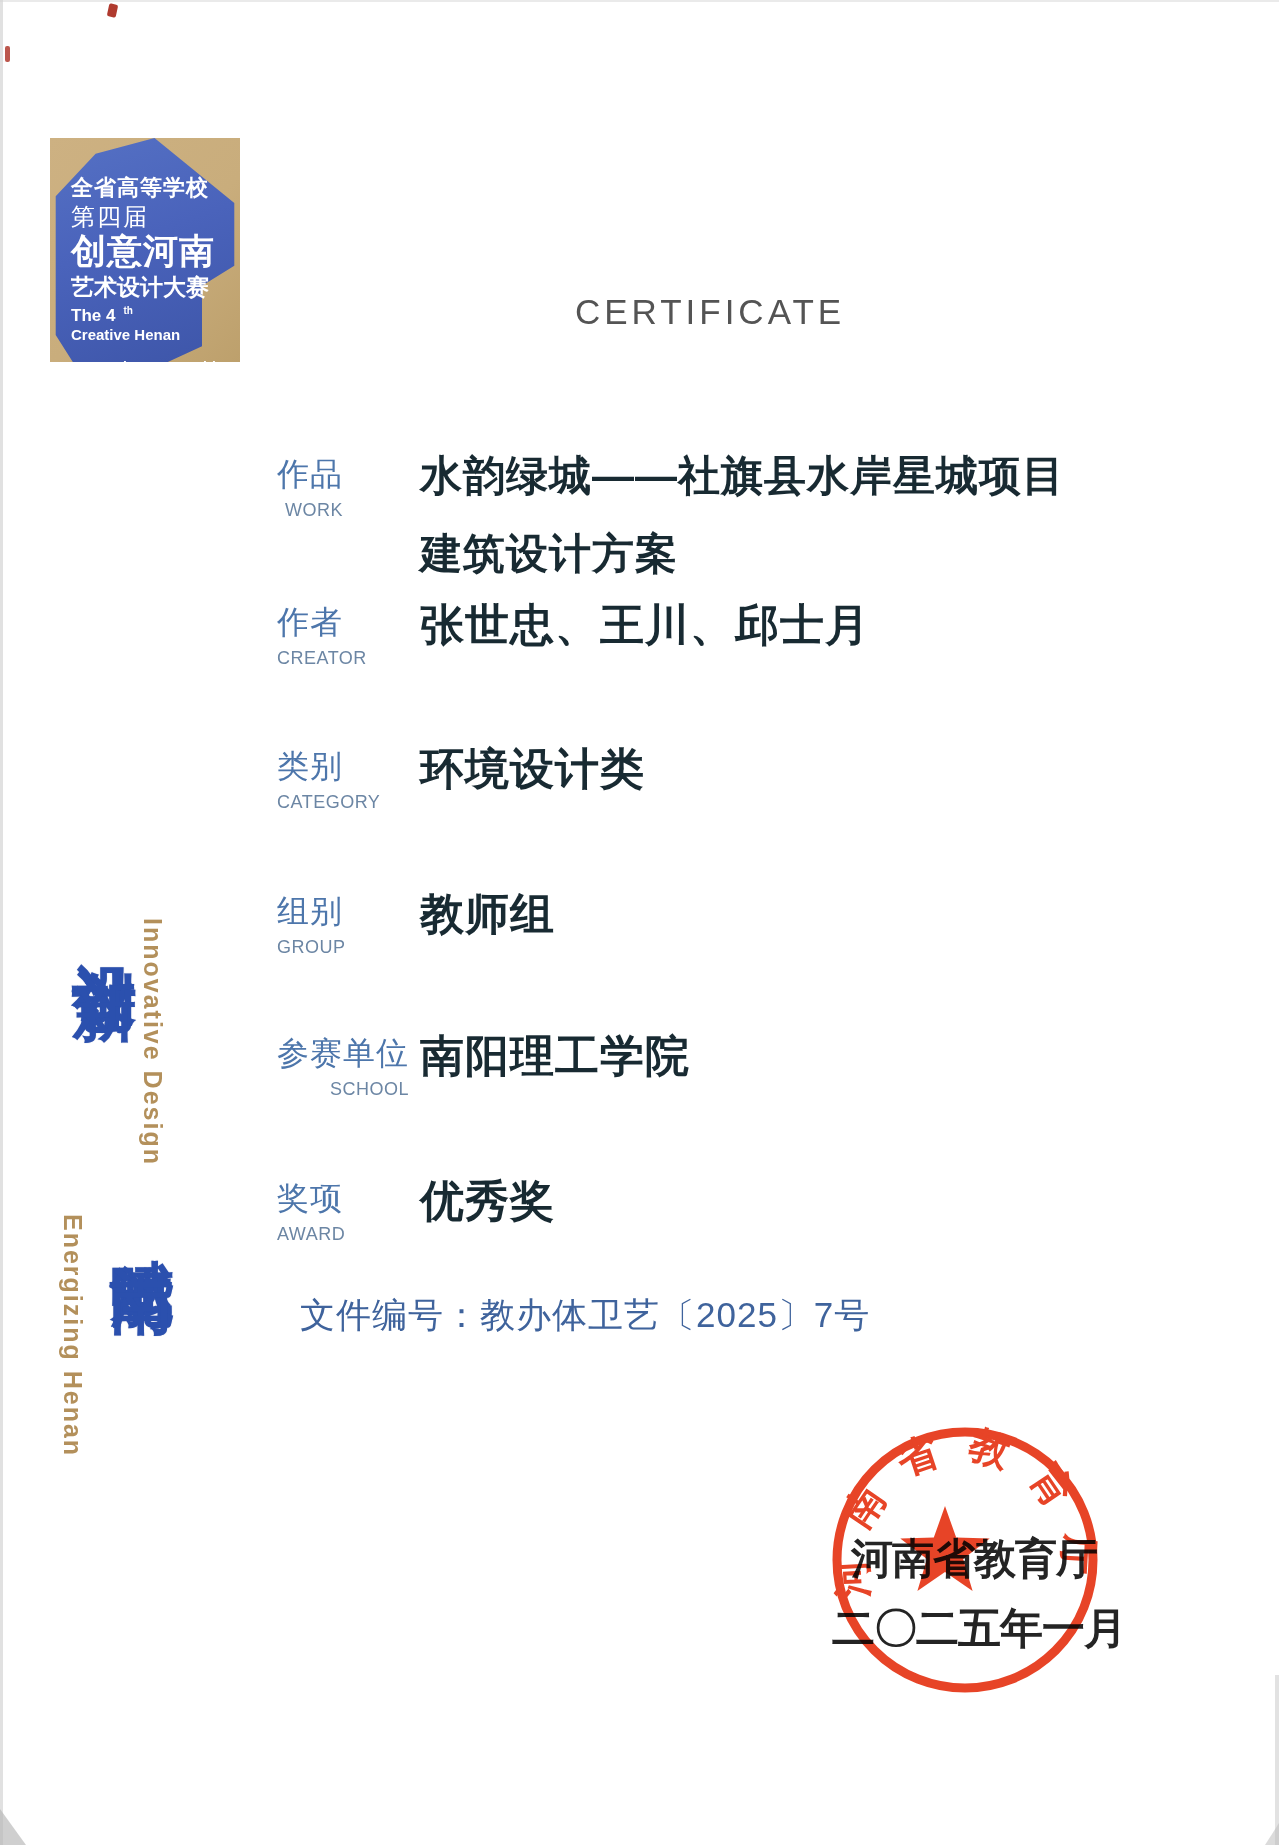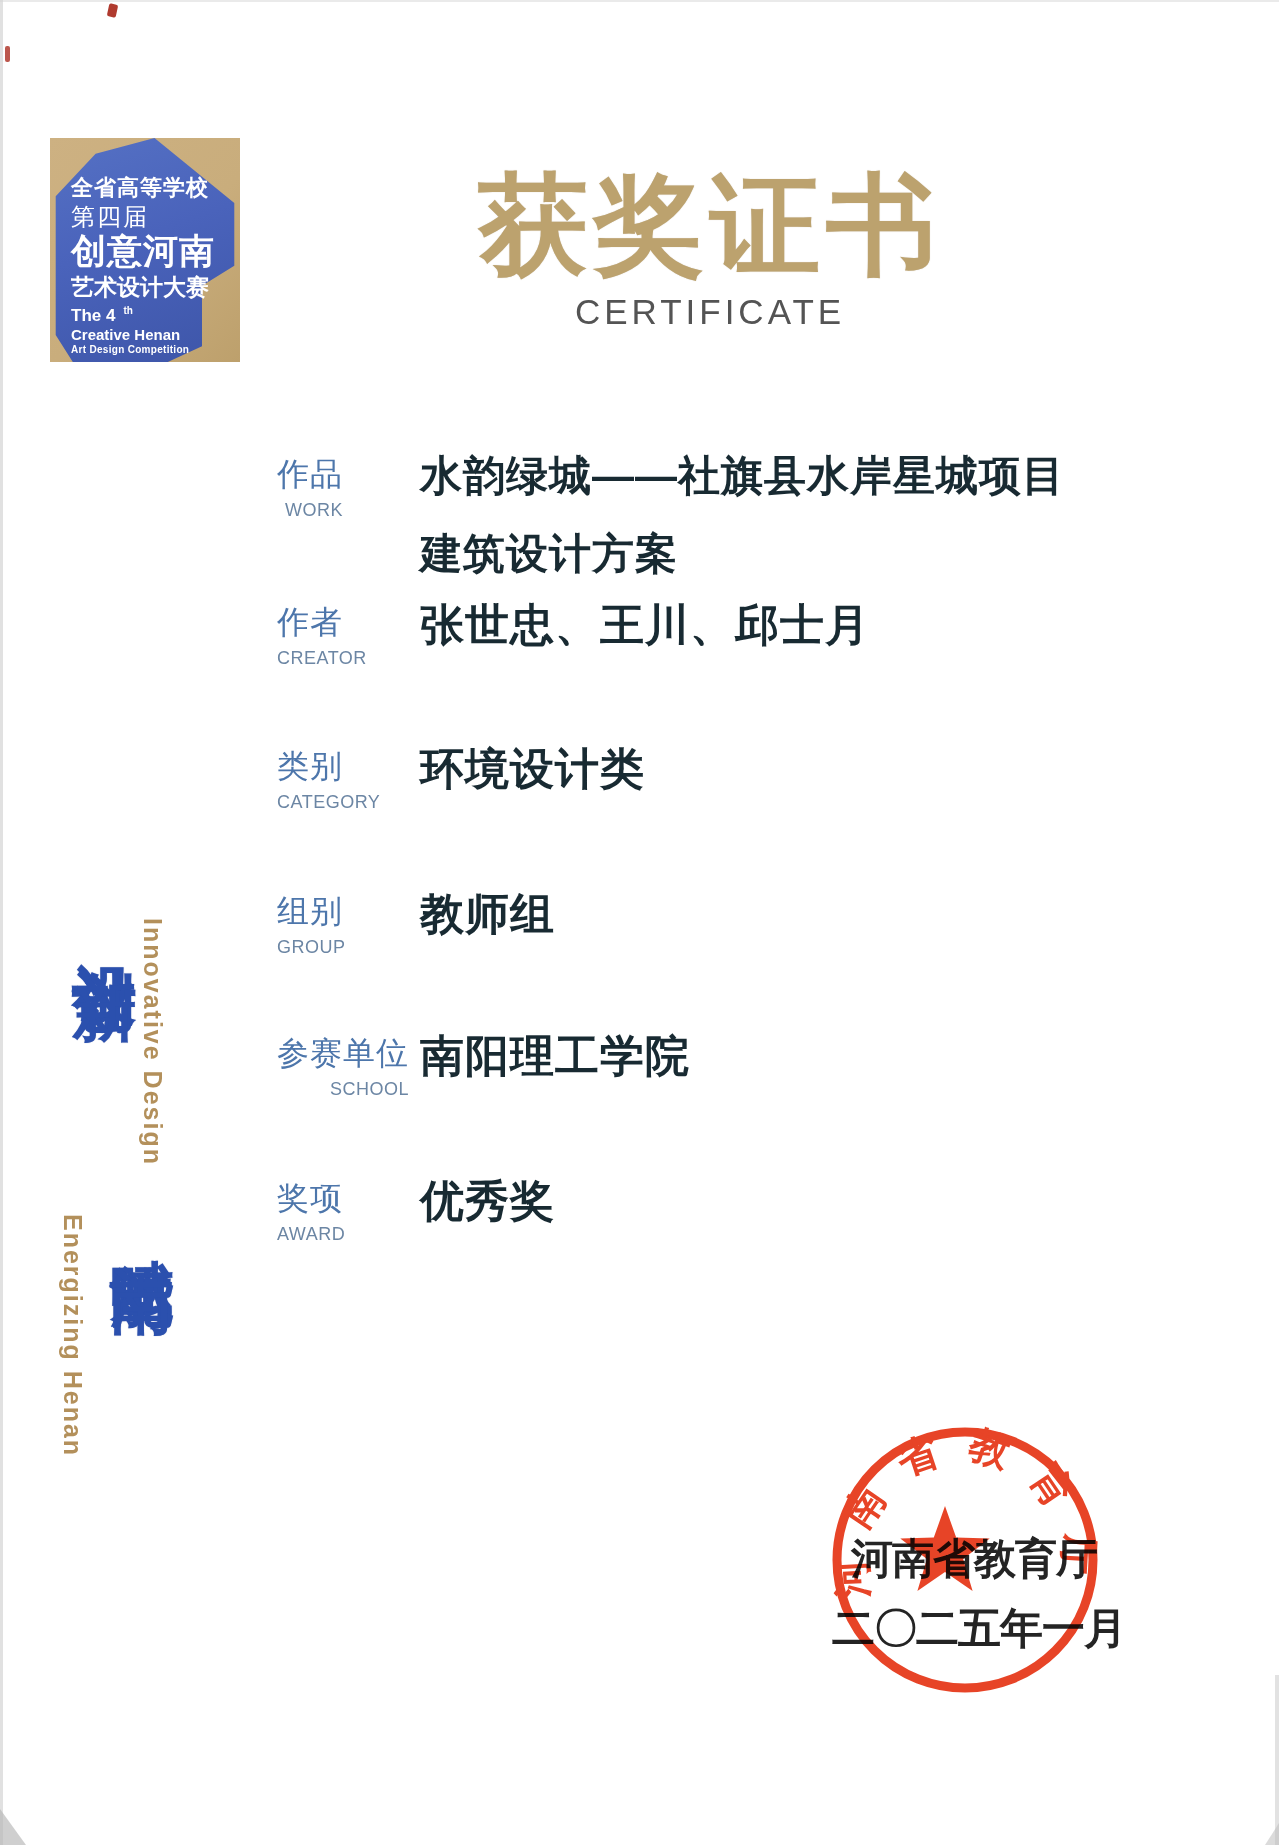--- a/index.html
+++ b/index.html
@@ -36,21 +36,21 @@
          background:linear-gradient(160deg,#5571c4 0%,var(--badge-blue) 45%,#3d55a8 100%);
          clip-path:polygon(55% 0%,97% 29%,97% 57%,80% 66%,80% 93%,62% 100%,12% 100%,3% 88%,3% 26%,24% 7%);}
   .badge-text{position:absolute;left:21px;top:38px;color:#ffffff;line-height:1.08;}
   .badge-cn1{font-size:22px;font-weight:700;letter-spacing:1px;}
   .badge-cn2{font-size:24px;font-weight:400;margin-top:4px;letter-spacing:2px;}
   .badge-cn3{font-size:35px;font-weight:700;margin-top:2px;letter-spacing:1px;}
   .badge-cn4{font-size:23px;font-weight:700;margin-top:6px;letter-spacing:0px;}
   .badge-en1{font-size:17px;font-weight:700;margin-top:6px;}
   .badge-en1 sup{font-size:10px;padding-left:8px;}
   .badge-en2{font-size:15px;font-weight:700;margin-top:2px;}
-  .badge-en3{font-size:10px;font-weight:700;margin-top:2px;letter-spacing:.3px;}
+  .badge-en3{font-size:14px;font-weight:700;margin-top:17px;letter-spacing:.3px;}
 
   
   .title{position:absolute;left:400px;top:152px;width:620px;text-align:center;
          font-family:"DejaVu Serif","Liberation Serif",serif;font-weight:700;
          font-size:110px;letter-spacing:6px;color:var(--accent-gold);
          text-shadow:0 0 1px rgba(120,95,50,.35);}
   .subtitle{position:absolute;left:400px;top:292px;width:620px;text-align:center;
          font-size:35px;letter-spacing:4px;color:#545454;font-weight:400;}
 
   
@@ -103,21 +103,20 @@
       <div class="badge-cn1">全省高等学校</div>
       <div class="badge-cn2">第四届</div>
       <div class="badge-cn3">创意河南</div>
       <div class="badge-cn4">艺术设计大赛</div>
       <div class="badge-en1"><span>The 4</span><sup>th</sup></div>
       <div class="badge-en2">Creative Henan</div>
       <div class="badge-en3">Art Design Competition</div>
     </div>
   </div>
 
-  <div class="title">获奖证书</div>
   <div class="subtitle">CERTIFICATE</div>
 
   <div class="row" style="top:448px">
     <div class="flabel">
       <div class="flabel-cn">作品</div>
       <div class="flabel-en">WORK</div>
     </div>
     <div class="fvalue fvalue-work">水韵绿城——社旗县水岸星城项目</div>
     <div class="fvalue fvalue-work fvalue-line2">建筑设计方案</div>
   </div>
@@ -155,20 +154,21 @@
   </div>
 
   <div class="row" style="top:1172px">
     <div class="flabel">
       <div class="flabel-cn">奖项</div>
       <div class="flabel-en">AWARD</div>
     </div>
     <div class="fvalue">优秀奖</div>
   </div>
 
+  <div class="doc-number">文件编号：教办体卫艺〔2025〕7号</div>
 
   <div class="vtext slogan-cn slogan-cn1">设计创新</div>
   <div class="vtext slogan-en slogan-en1">Innovative Design</div>
   <div class="vtext slogan-cn slogan-cn2">赋能河南</div>
   <div class="vtext slogan-en slogan-en2">Energizing Henan</div>
 
   <div class="issuer">河南省教育厅</div>
   <div class="stamp-date">二〇二五年一月</div>
 
   <svg class="seal" width="300" height="300" viewBox="0 0 300 300">

